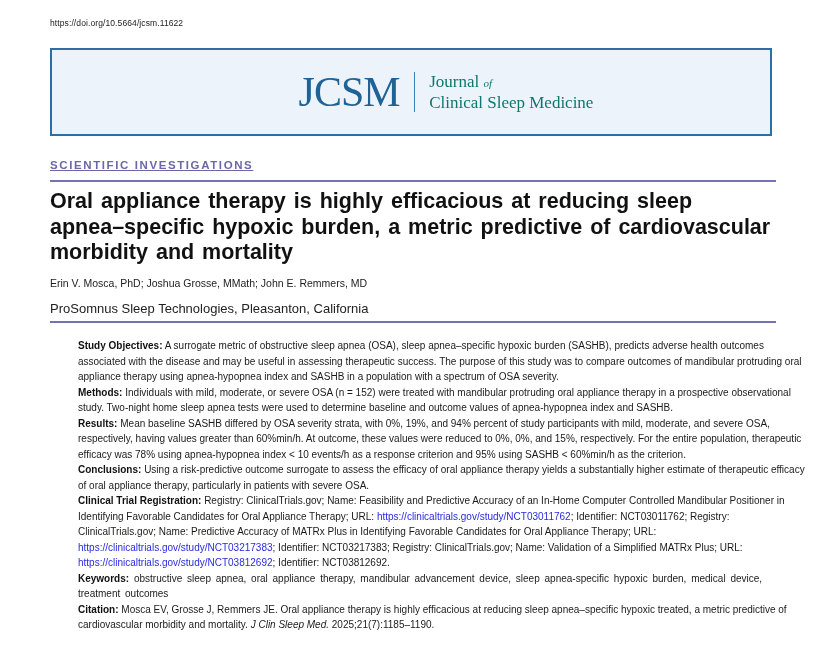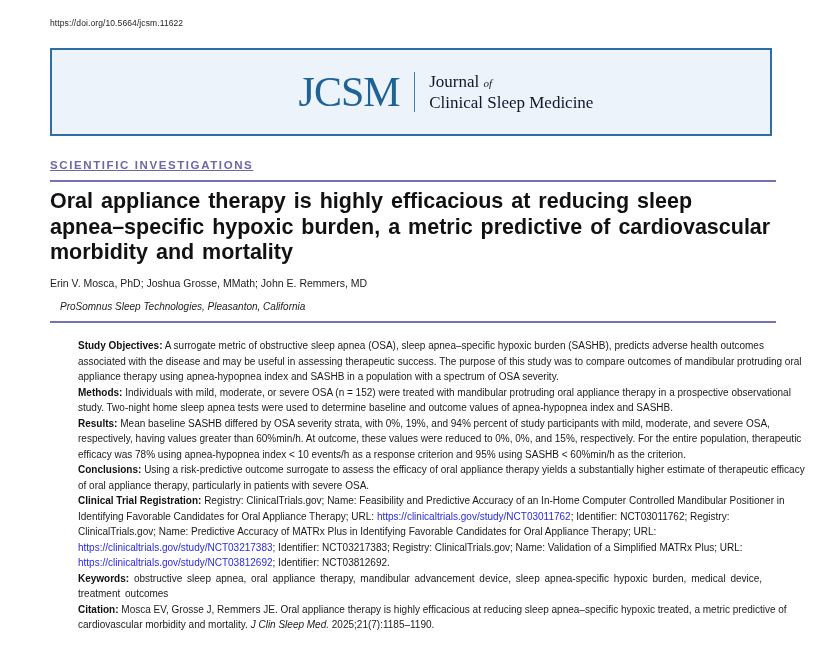--- a/index.html
+++ b/index.html
@@ -49,21 +49,21 @@
       line-height: 1;
     }
     .brand-sep {
       width: 1.5px;
       height: 40px;
       background: #3a82b8;
       margin: 0 14px 0 14px;
     }
     .brand-name {
       font-family: "Liberation Serif", "DejaVu Serif", serif;
-      color: #0f172a;
+      color: #0f766e;
       font-size: 17px;
       line-height: 19px;
     }
     .brand-name .of {
       font-style: italic;
       font-size: 11px;
     }
     .section-label {
       position: absolute;
       left: 50px;
@@ -95,24 +95,23 @@
     .authors {
       position: absolute;
       left: 50px;
       top: 277px;
       font-size: 10.5px;
       color: #222;
       text-align: right;
     }
     .affil {
       position: absolute;
-      left: 60px;
+      left: 50px;
       top: 301px;
-      font-size: 10px;
-      font-style: italic;
+      font-size: 13px;
       color: #222;
     }
     .abstract {
       position: absolute;
       left: 50px;
       top: 338px;
       width: 730px;
       font-size: 10px;
       line-height: 15.5px;
       color: #1a1a1a;

